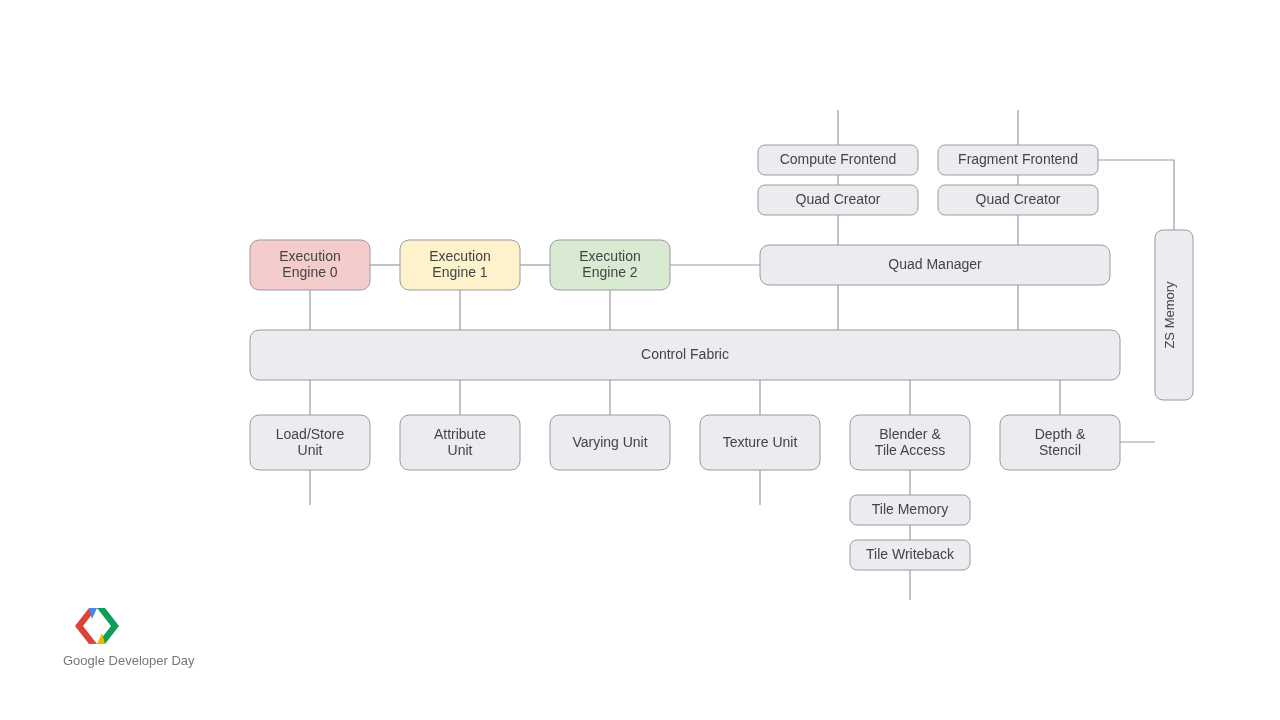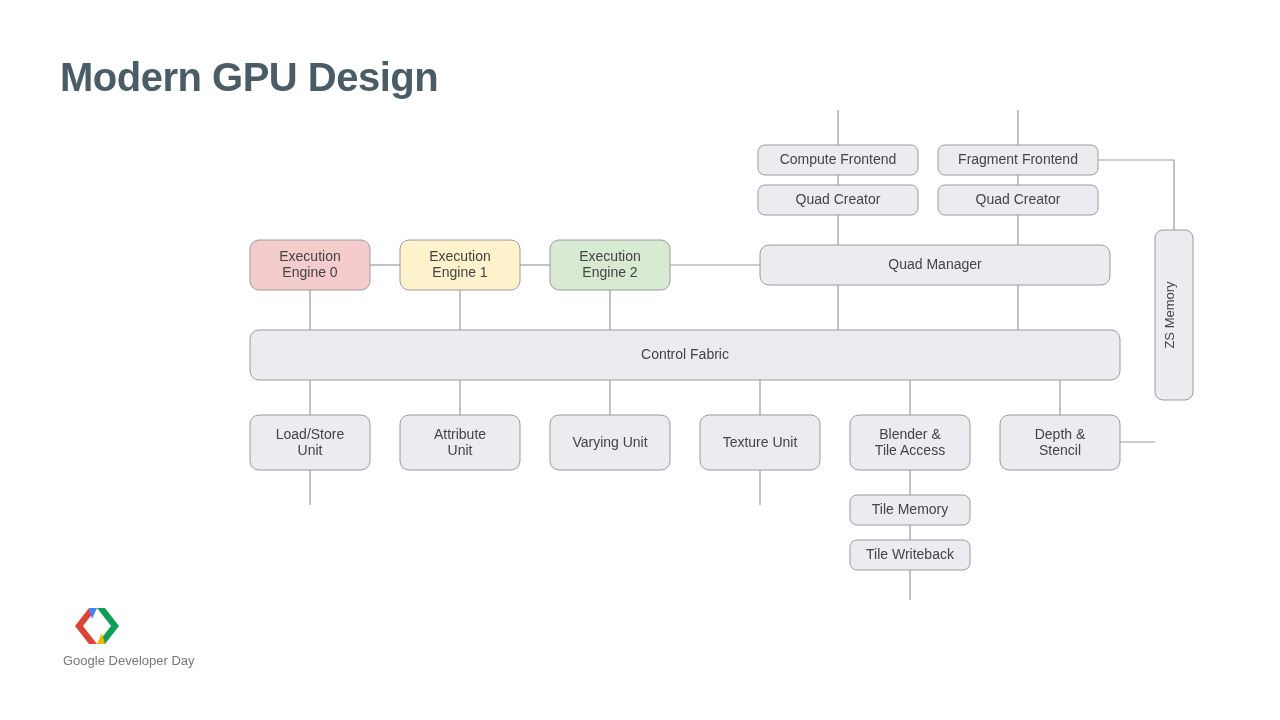--- a/index.html
+++ b/index.html
@@ -56,21 +56,20 @@
   .footer-text {
     font-size: 13px;
     fill: #777;
   }
 </style>
 </head>
 <body>
 
 <div class="slide">
 
-  <div class="title">Modern GPU Design</div>
 
   <svg width="1280" height="720">
 
     <g>
 
       <line class="wire" x1="838" y1="110" x2="838" y2="145"></line>
       <line class="wire" x1="1018" y1="110" x2="1018" y2="145"></line>
 
       <line class="wire" x1="838" y1="175" x2="838" y2="185"></line>
       <line class="wire" x1="1018" y1="175" x2="1018" y2="185"></line>

